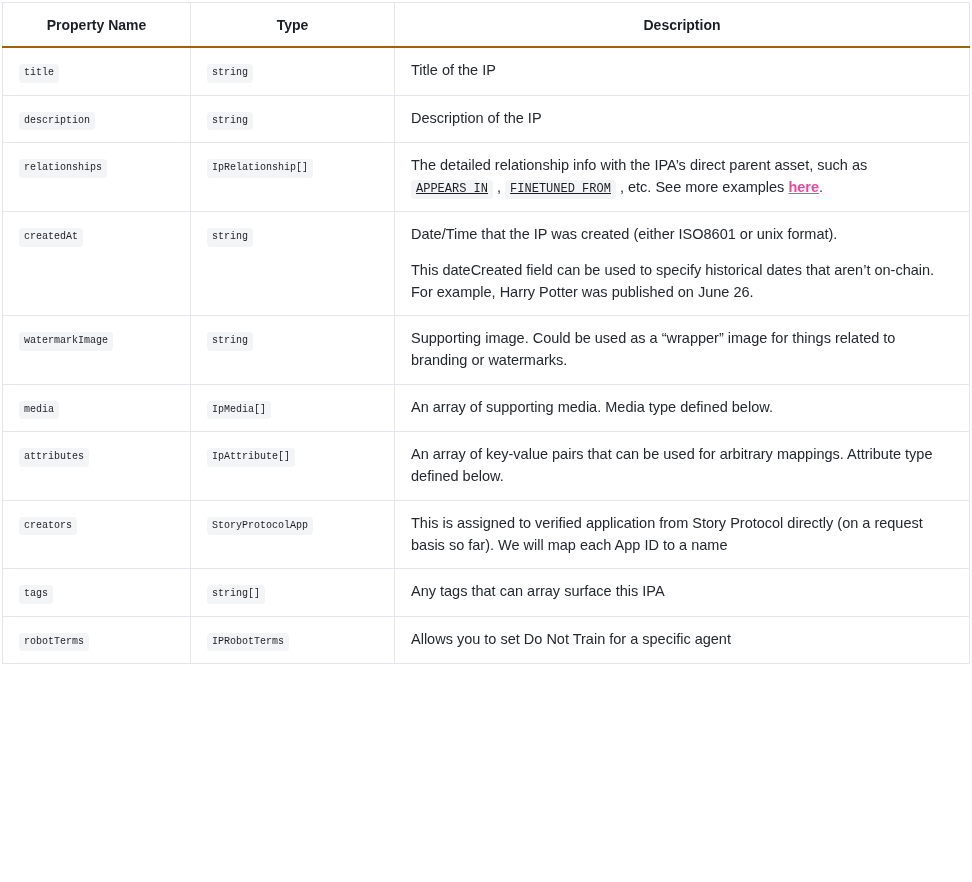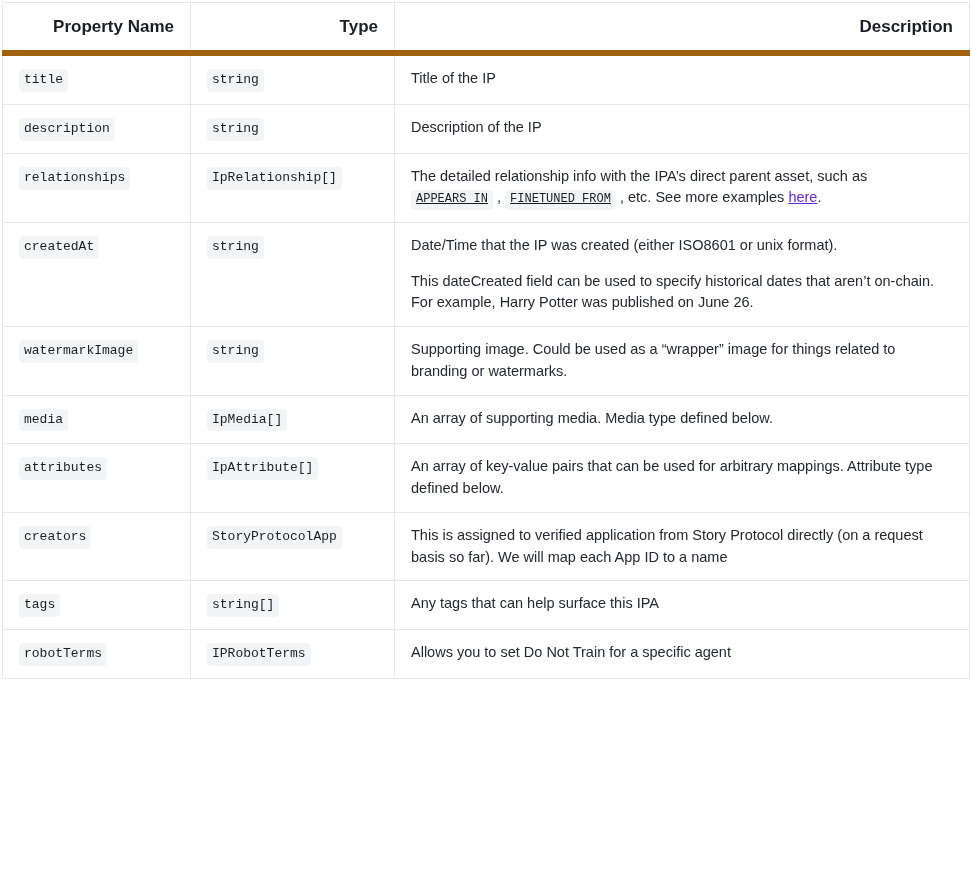--- a/index.html
+++ b/index.html
@@ -24,26 +24,26 @@
     table-layout: fixed;
     border: 1px solid #e3e6ea;
     border-radius: 6px;
     background: #fff;
   }
   table.props col.c-name  { width: 188px; }
   table.props col.c-type  { width: 204px; }
   table.props col.c-desc  { width: auto; }
 
   table.props thead th {
-    text-align: right;
-    font-size: 17px;
+    text-align: center;
+    font-size: 14px;
     font-weight: bold;
     color: #1b1f24;
     padding: 14px 16px 13px 16px;
-    border-bottom: 6px solid #a16207;
+    border-bottom: 2px solid #a16207;
     border-right: 1px solid #e3e6ea;
     background: #ffffff;
     vertical-align: middle;
   }
   table.props thead th:last-child { border-right: none; }
 
   table.props tbody td {
     border-bottom: 1px solid #e3e6ea;
     border-right: 1px solid #e3e6ea;
     padding: 12px 16px;
@@ -55,43 +55,44 @@
   table.props tbody td:last-child { border-right: none; }
   table.props tbody tr:last-child td { border-bottom: none; }
 
   
   td.cell-name, td.cell-type {
     vertical-align: middle;
   }
 
   code.tok {
     font-family: "Liberation Mono", "DejaVu Sans Mono", monospace;
-    font-size: 13px;
+    font-size: 10px;
     background: #f3f4f6;
     border-radius: 4px;
     padding: 2px 5px;
     color: #1b1f24;
     white-space: nowrap;
     display: inline-block;
     line-height: 1.45;
   }
   .cell-desc p {
     margin: 0;
   }
   .cell-desc p + p {
     margin-top: 14px;
   }
   .cell-desc code.tok {
     font-size: 12px;
     padding: 1px 5px;
     text-decoration: underline;
   }
   a.inline-link {
-    color: #6d28d9;
+    color: #ec4899;
     text-decoration: underline;
+    font-weight: bold;
   }
 </style>
 </head>
 <body>
 
 <div class="table-wrap">
   <table class="props">
     <colgroup>
       <col class="c-name">
       <col class="c-type">
@@ -159,21 +160,21 @@
           <td class="cell-name"><code class="tok">creators</code></td>
           <td class="cell-type"><code class="tok">StoryProtocolApp</code></td>
           <td class="cell-desc">
             <p><span>This is assigned to verified application from Story Protocol directly (on a request basis so far). We will map each App ID to a name</span></p>
           </td>
         </tr>
         <tr>
           <td class="cell-name"><code class="tok">tags</code></td>
           <td class="cell-type"><code class="tok">string[]</code></td>
           <td class="cell-desc">
-            <p><span>Any tags that can help surface this IPA</span></p>
+            <p><span>Any tags that can array surface this IPA</span></p>
           </td>
         </tr>
         <tr>
           <td class="cell-name"><code class="tok">robotTerms</code></td>
           <td class="cell-type"><code class="tok">IPRobotTerms</code></td>
           <td class="cell-desc">
             <p><span>Allows you to set Do Not Train for a specific agent</span></p>
           </td>
         </tr>
       </tbody>

